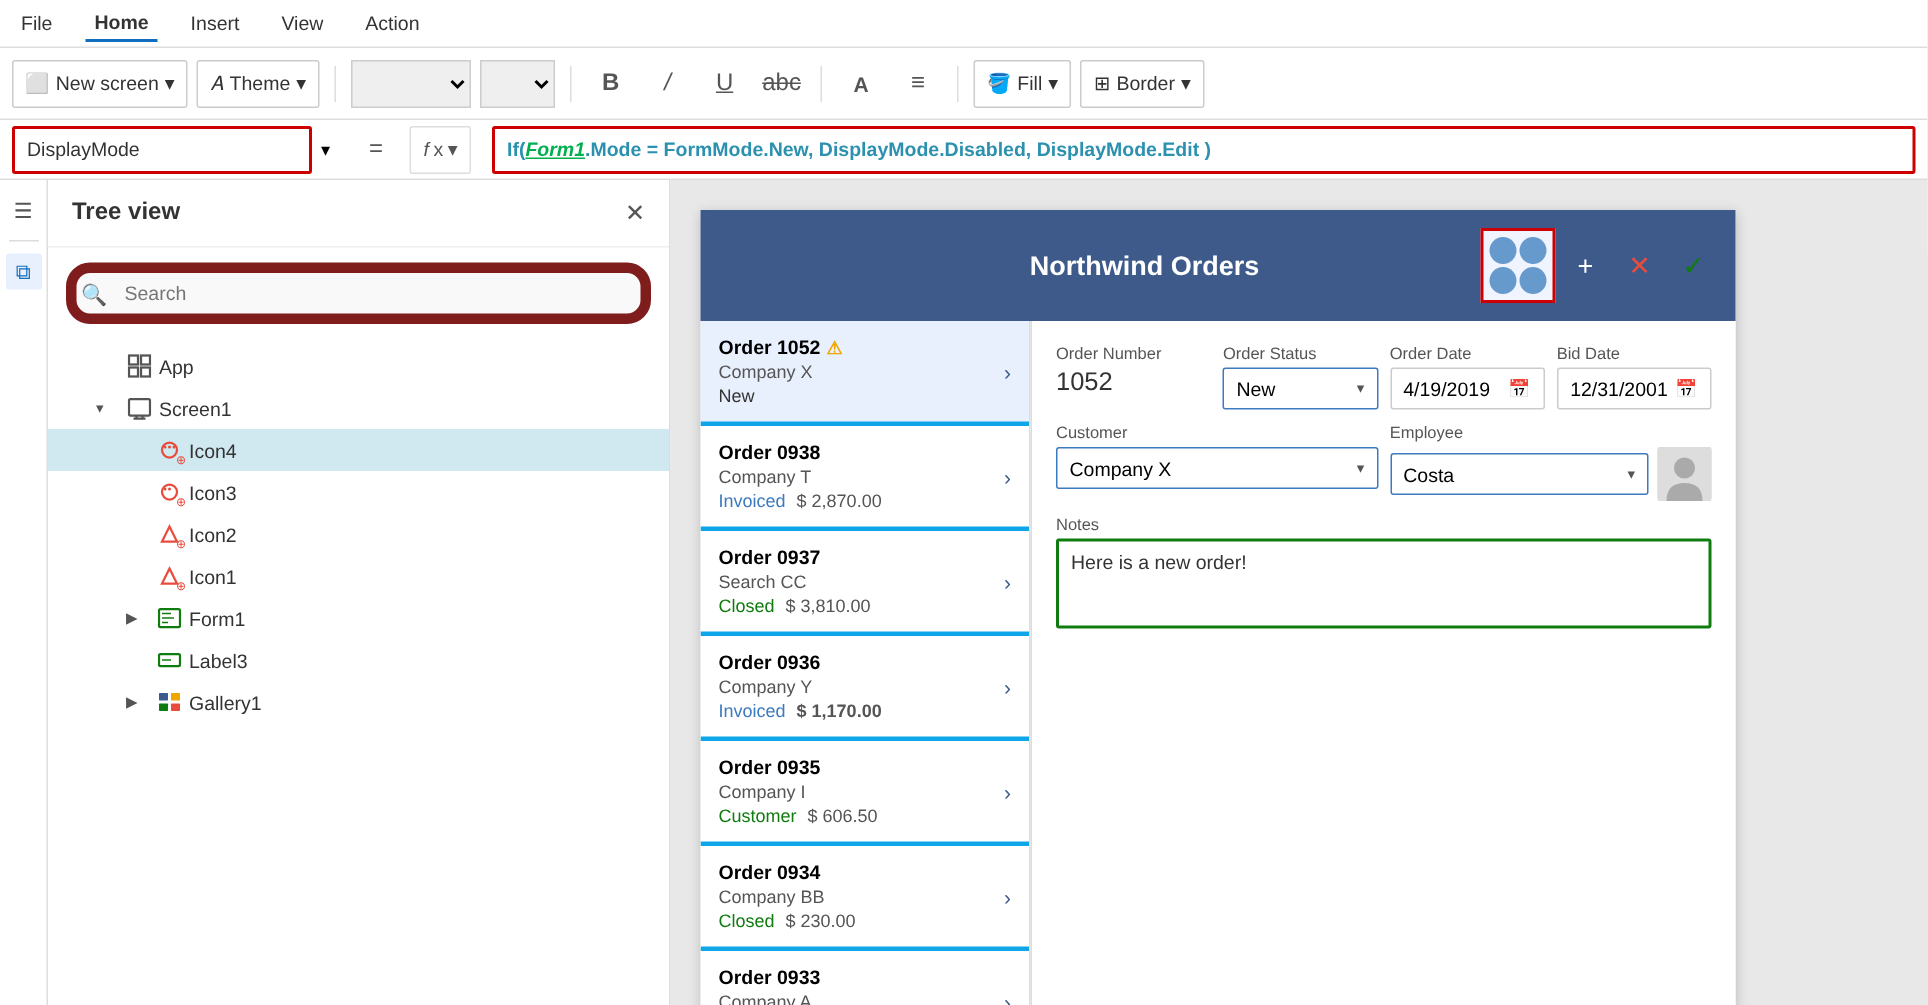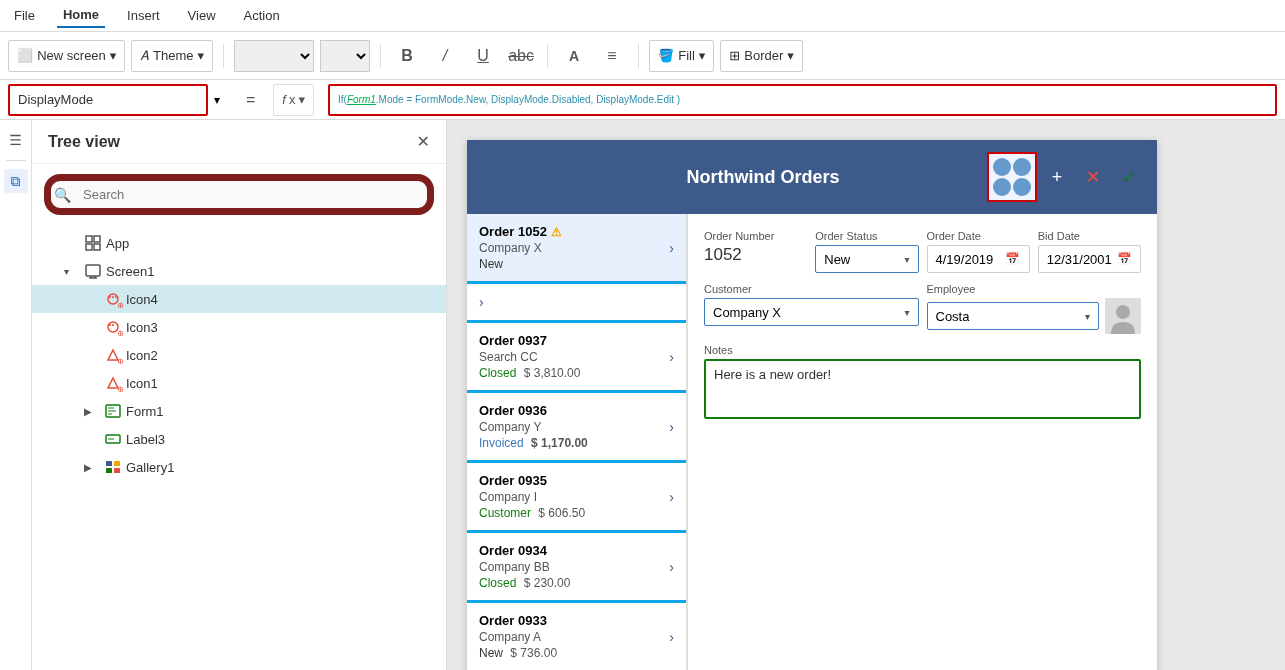--- a/index.html
+++ b/index.html
@@ -51,21 +51,21 @@
     .fx-btn {
       display: flex; align-items: center; gap: 3px; padding: 4px 8px;
       border: 1px solid #ddd; border-radius: 2px; background: white;
       font-size: 13px; cursor: pointer; color: #555; height: 32px;
     }
     .formula-input-wrapper {
       flex: 1; border: 2px solid #c00; border-radius: 2px; padding: 4px 8px;
       font-size: 13px; color: #333; background: white; height: 32px;
       display: flex; align-items: center;
     }
-    .formula-text { font-size: 10px; color: #333; }
+    .formula-text { font-size: 13px; color: #333; font-weight: bold; }
     .formula-keyword { color: #2b91af; }
     .formula-control { color: #00b050; font-style: italic; text-decoration: underline; text-decoration-color: #00b050; }
 
     
     .main-layout { display: flex; height: calc(670px - 32px - 48px - 40px); }
 
     
     .sidebar {
       width: 415px; background: white; border-right: 1px solid #ddd;
       display: flex; flex-direction: column; flex-shrink: 0;
@@ -463,20 +463,30 @@
                 <span>Order 1052</span>
                 <span class="warn-icon">⚠</span>
               </div>
               <div class="order-company">Company X</div>
               <div class="order-status status-new">New</div>
             </div>
             <div class="order-arrow">›</div>
           </div>
 
           <div class="order-item">
+            <div class="order-info">
+              <div class="order-title">
+                <span>Order 0938</span>
+              </div>
+              <div class="order-company">Company T</div>
+              <div class="order-status status-invoiced">
+                <span>Invoiced</span>
+                <span style="color:#555;margin-left:4px;">$ 2,870.00</span>
+              </div>
+            </div>
             <div class="order-arrow">›</div>
           </div>
 
           <div class="order-item">
             <div class="order-info">
               <div class="order-title">
                 <span>Order 0937</span>
               </div>
               <div class="order-company">Search CC</div>
               <div class="order-status status-closed">

